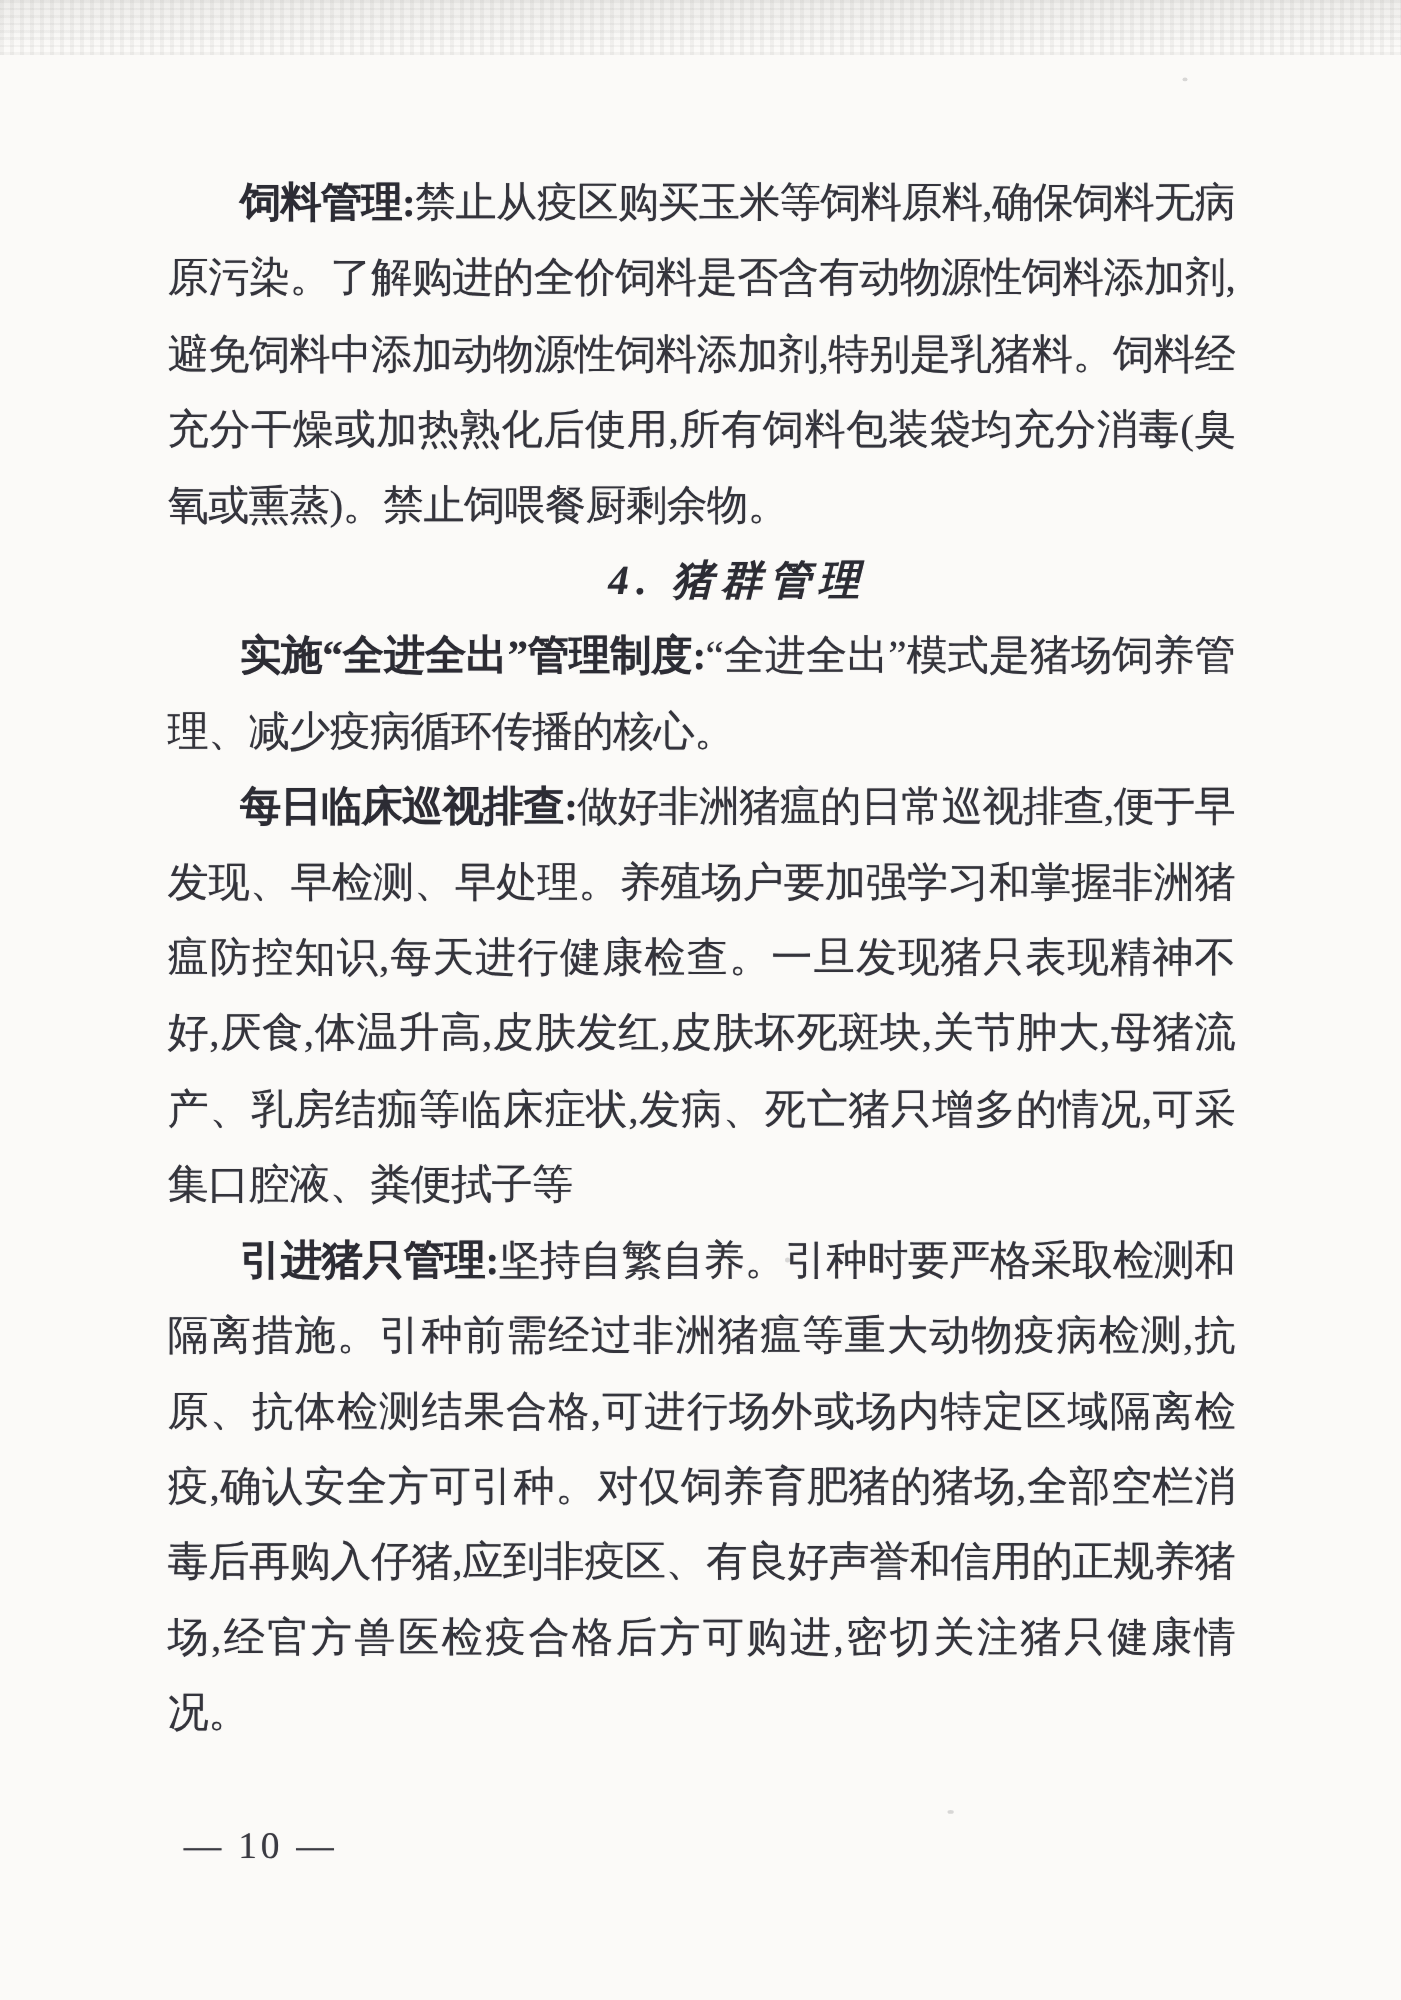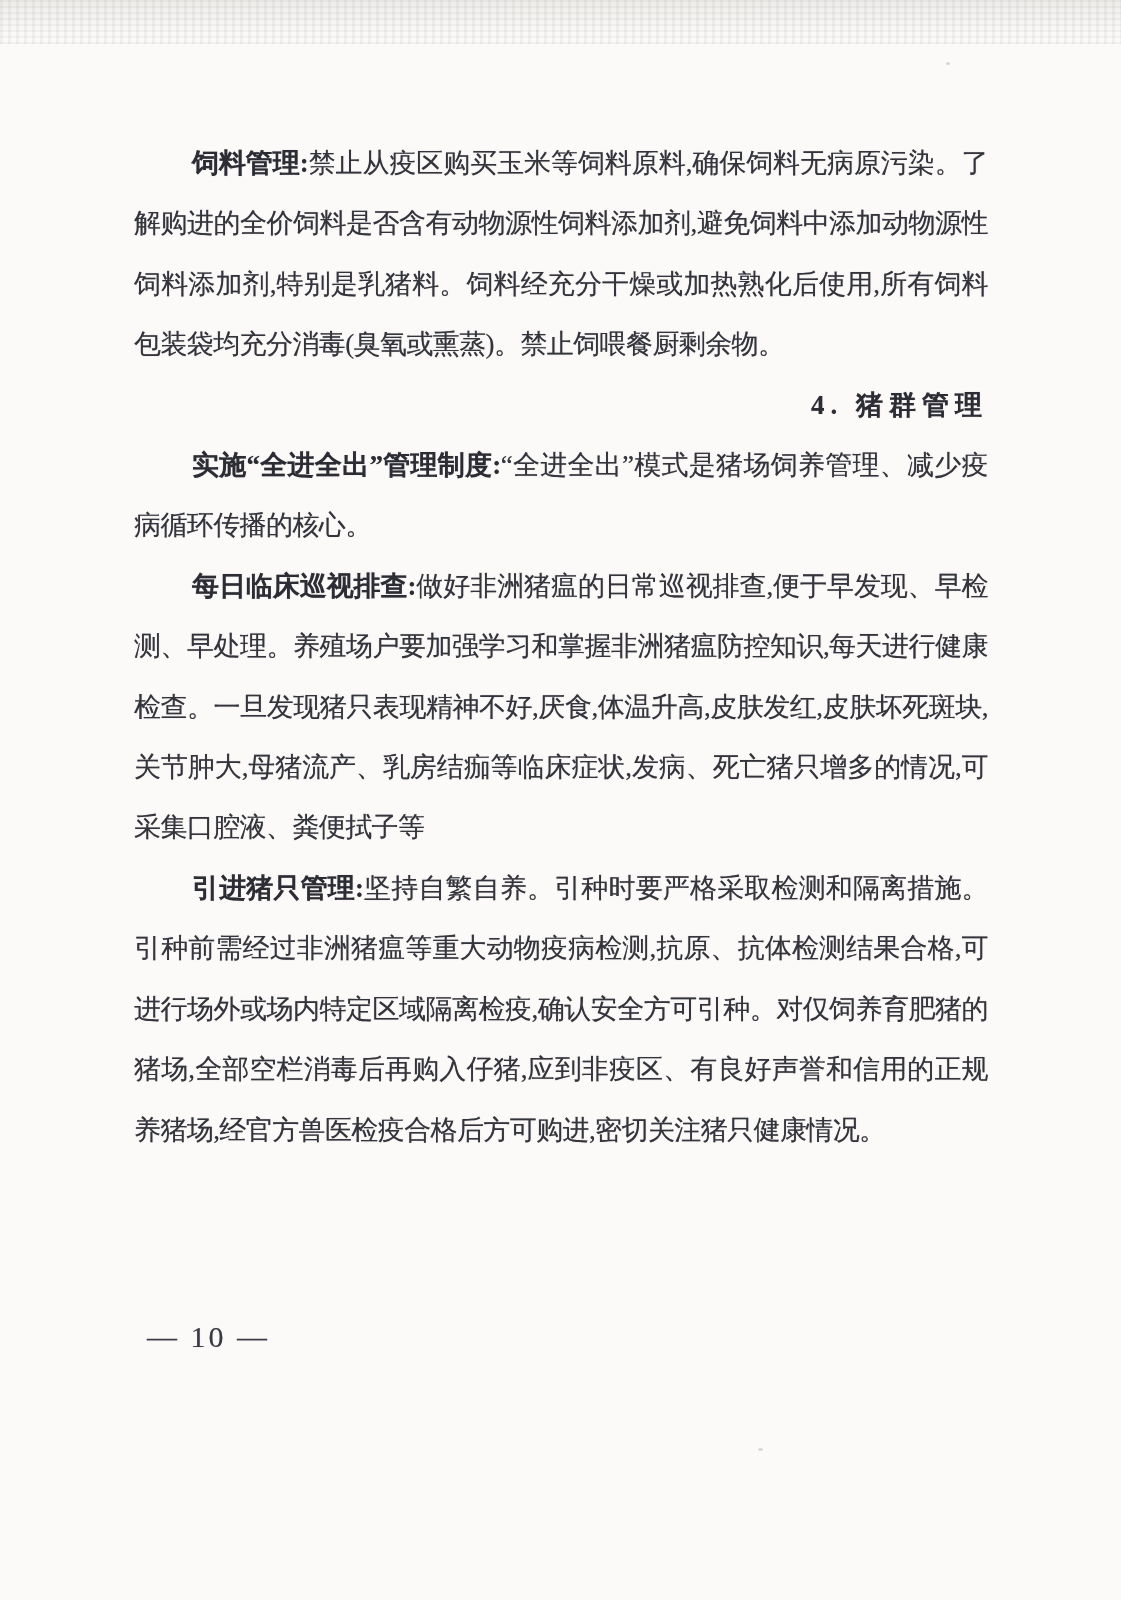--- a/index.html
+++ b/index.html
@@ -29,21 +29,21 @@
     position: absolute;
     border-radius: 50%;
     background: rgba(90,90,95,0.22);
     pointer-events: none;
   }
   .doc-body {
     position: absolute;
     left: 134px;
     top: 133px;
     width: 854px;
-    font-size: 27px;
+    font-size: 33px;
     line-height: 60.4px;
     letter-spacing: -0.6px;
     text-align: justify;
     text-justify: inter-character;
     color: #34343c;
     text-shadow: 0 0 0.7px rgba(52,52,60,0.55);
   }
   .para {
     margin: 0;
     text-indent: 58px;
@@ -51,26 +51,27 @@
   .para .lead {
     font-weight: 700;
     color: #2c2c34;
   }
   .heading {
     margin: 0;
     text-indent: 58px;
     font-weight: 700;
     letter-spacing: 6px;
     color: #2c2c34;
-    text-align: right;
+    text-align: center;
+    font-style: italic;
   }
   .page-footer {
     position: absolute;
     left: 147px;
-    top: 1320px;
+    top: 1460px;
     font-size: 30px;
     letter-spacing: 3px;
     color: #3a3a42;
     text-shadow: 0 0 0.7px rgba(52,52,60,0.5);
   }
 </style>
 </head>
 <body>
 
 <div class="scan-noise-top"></div>

